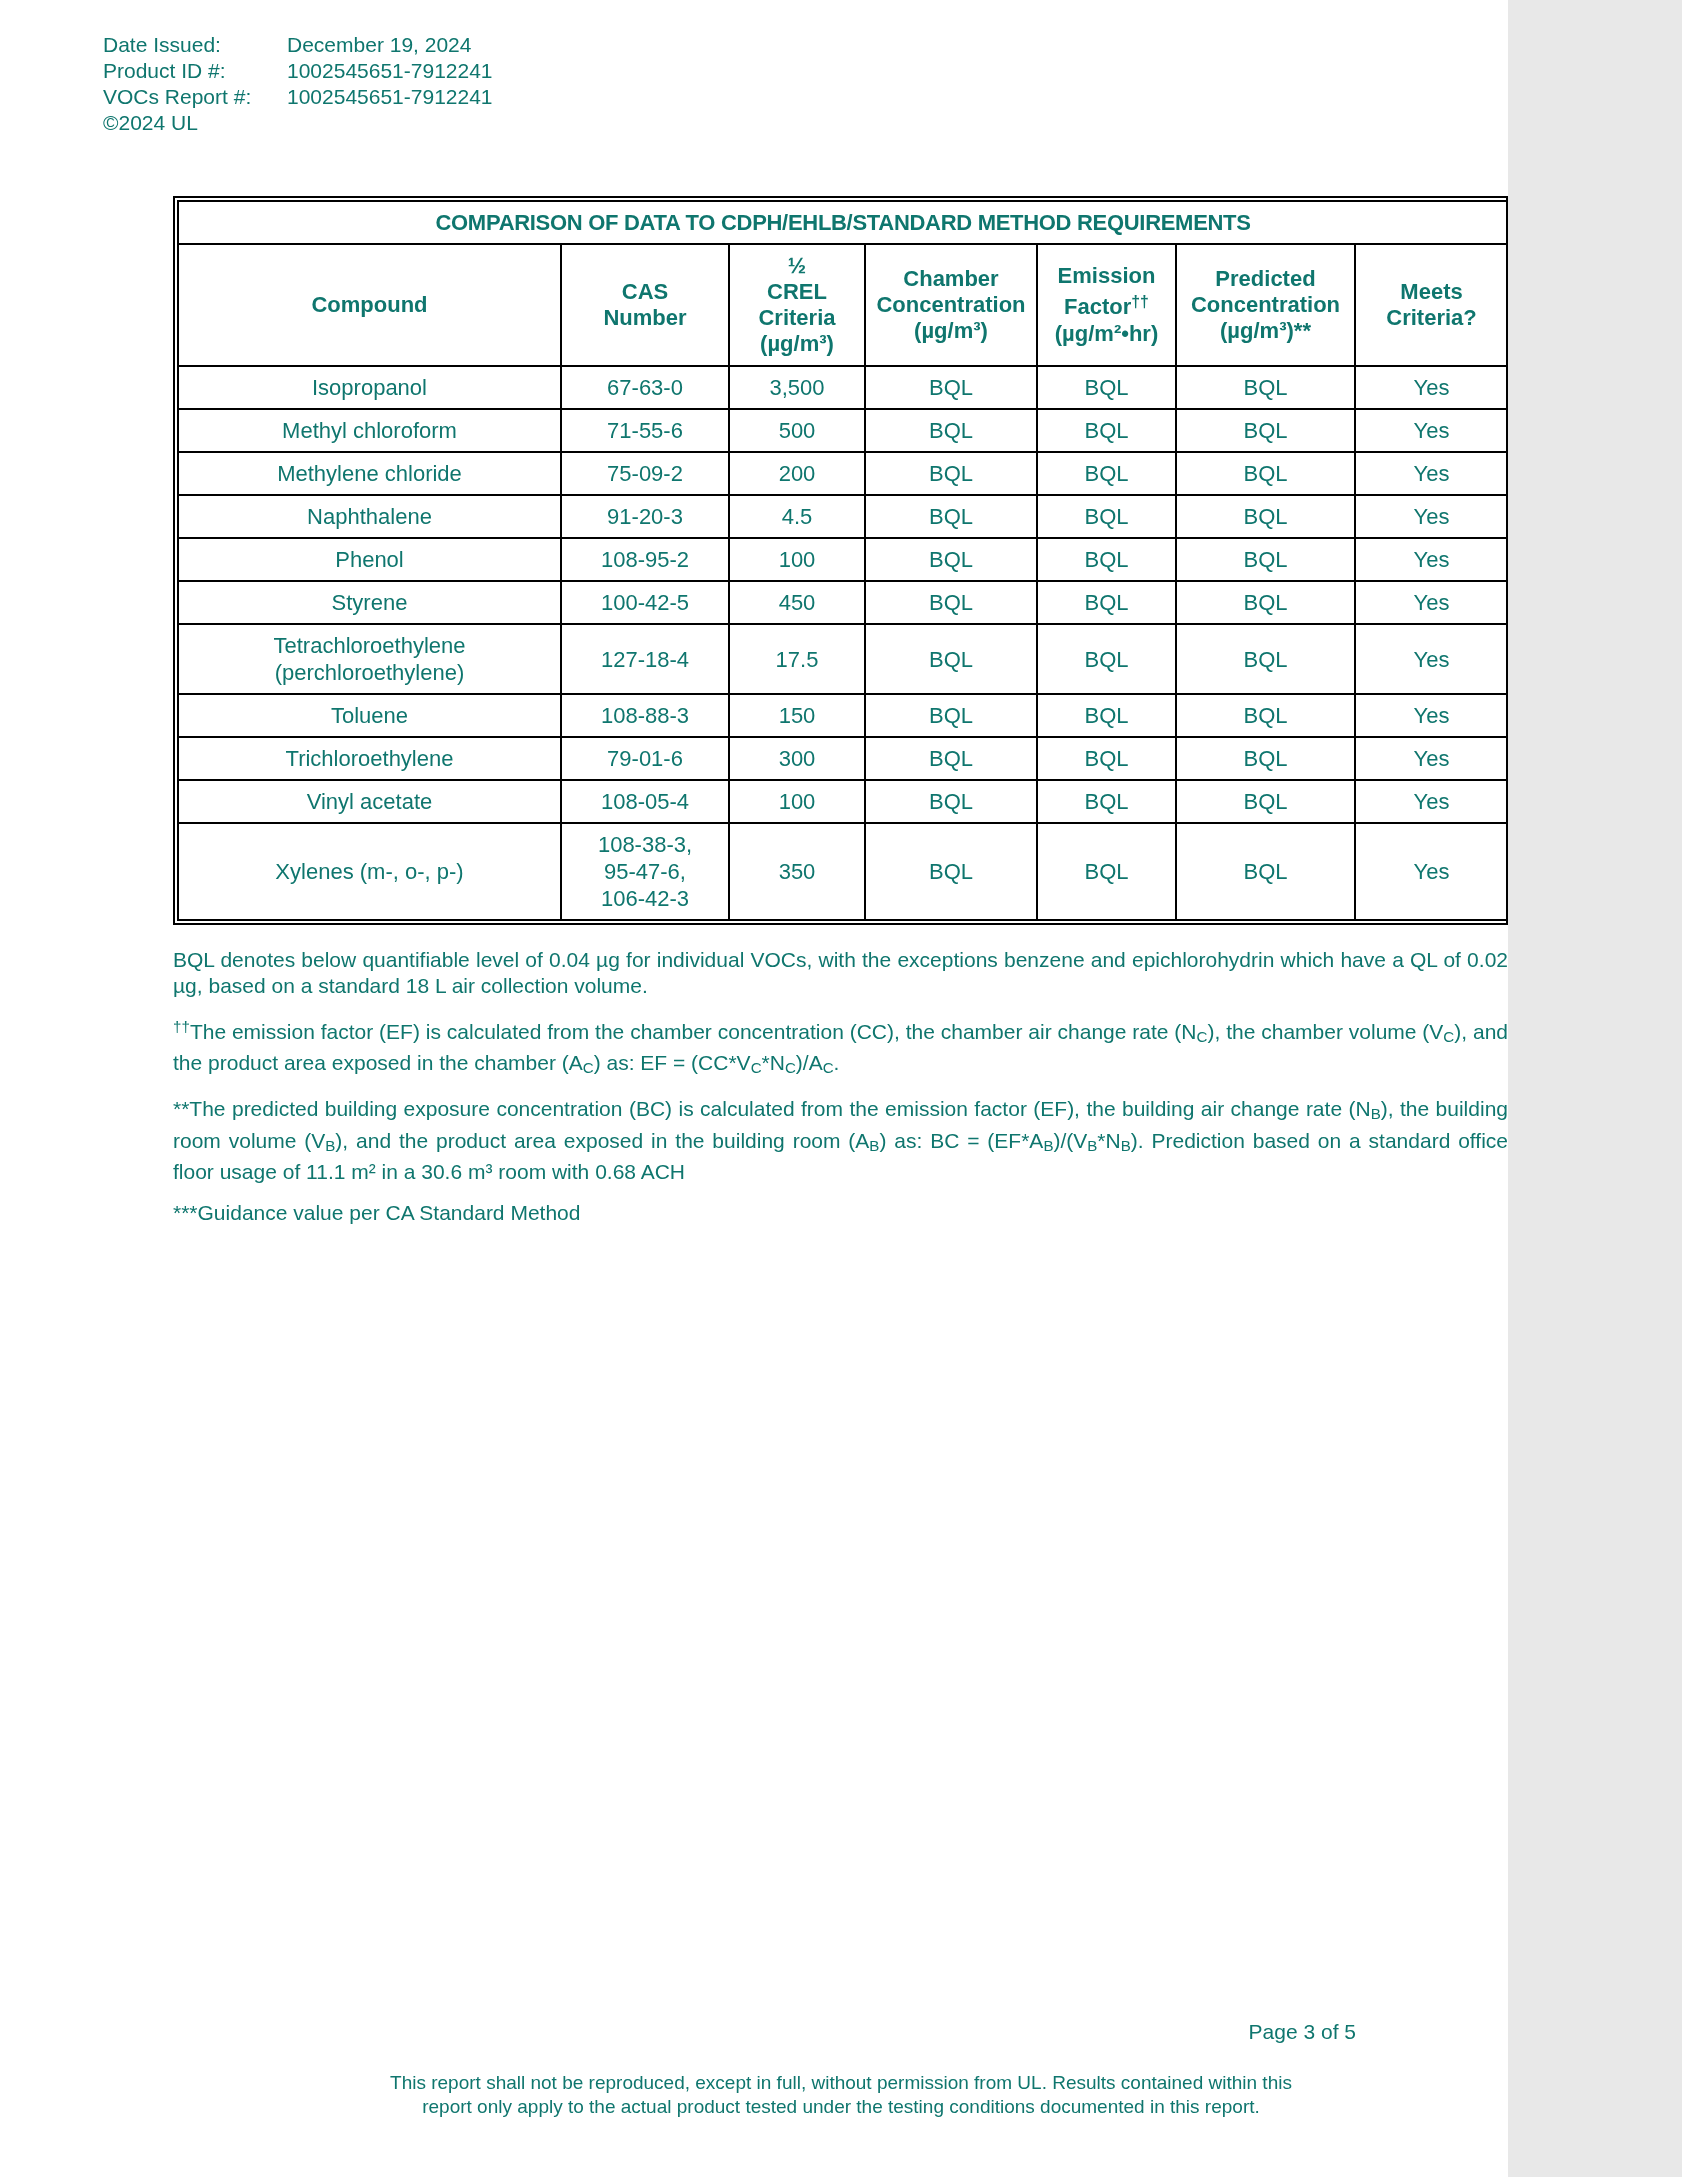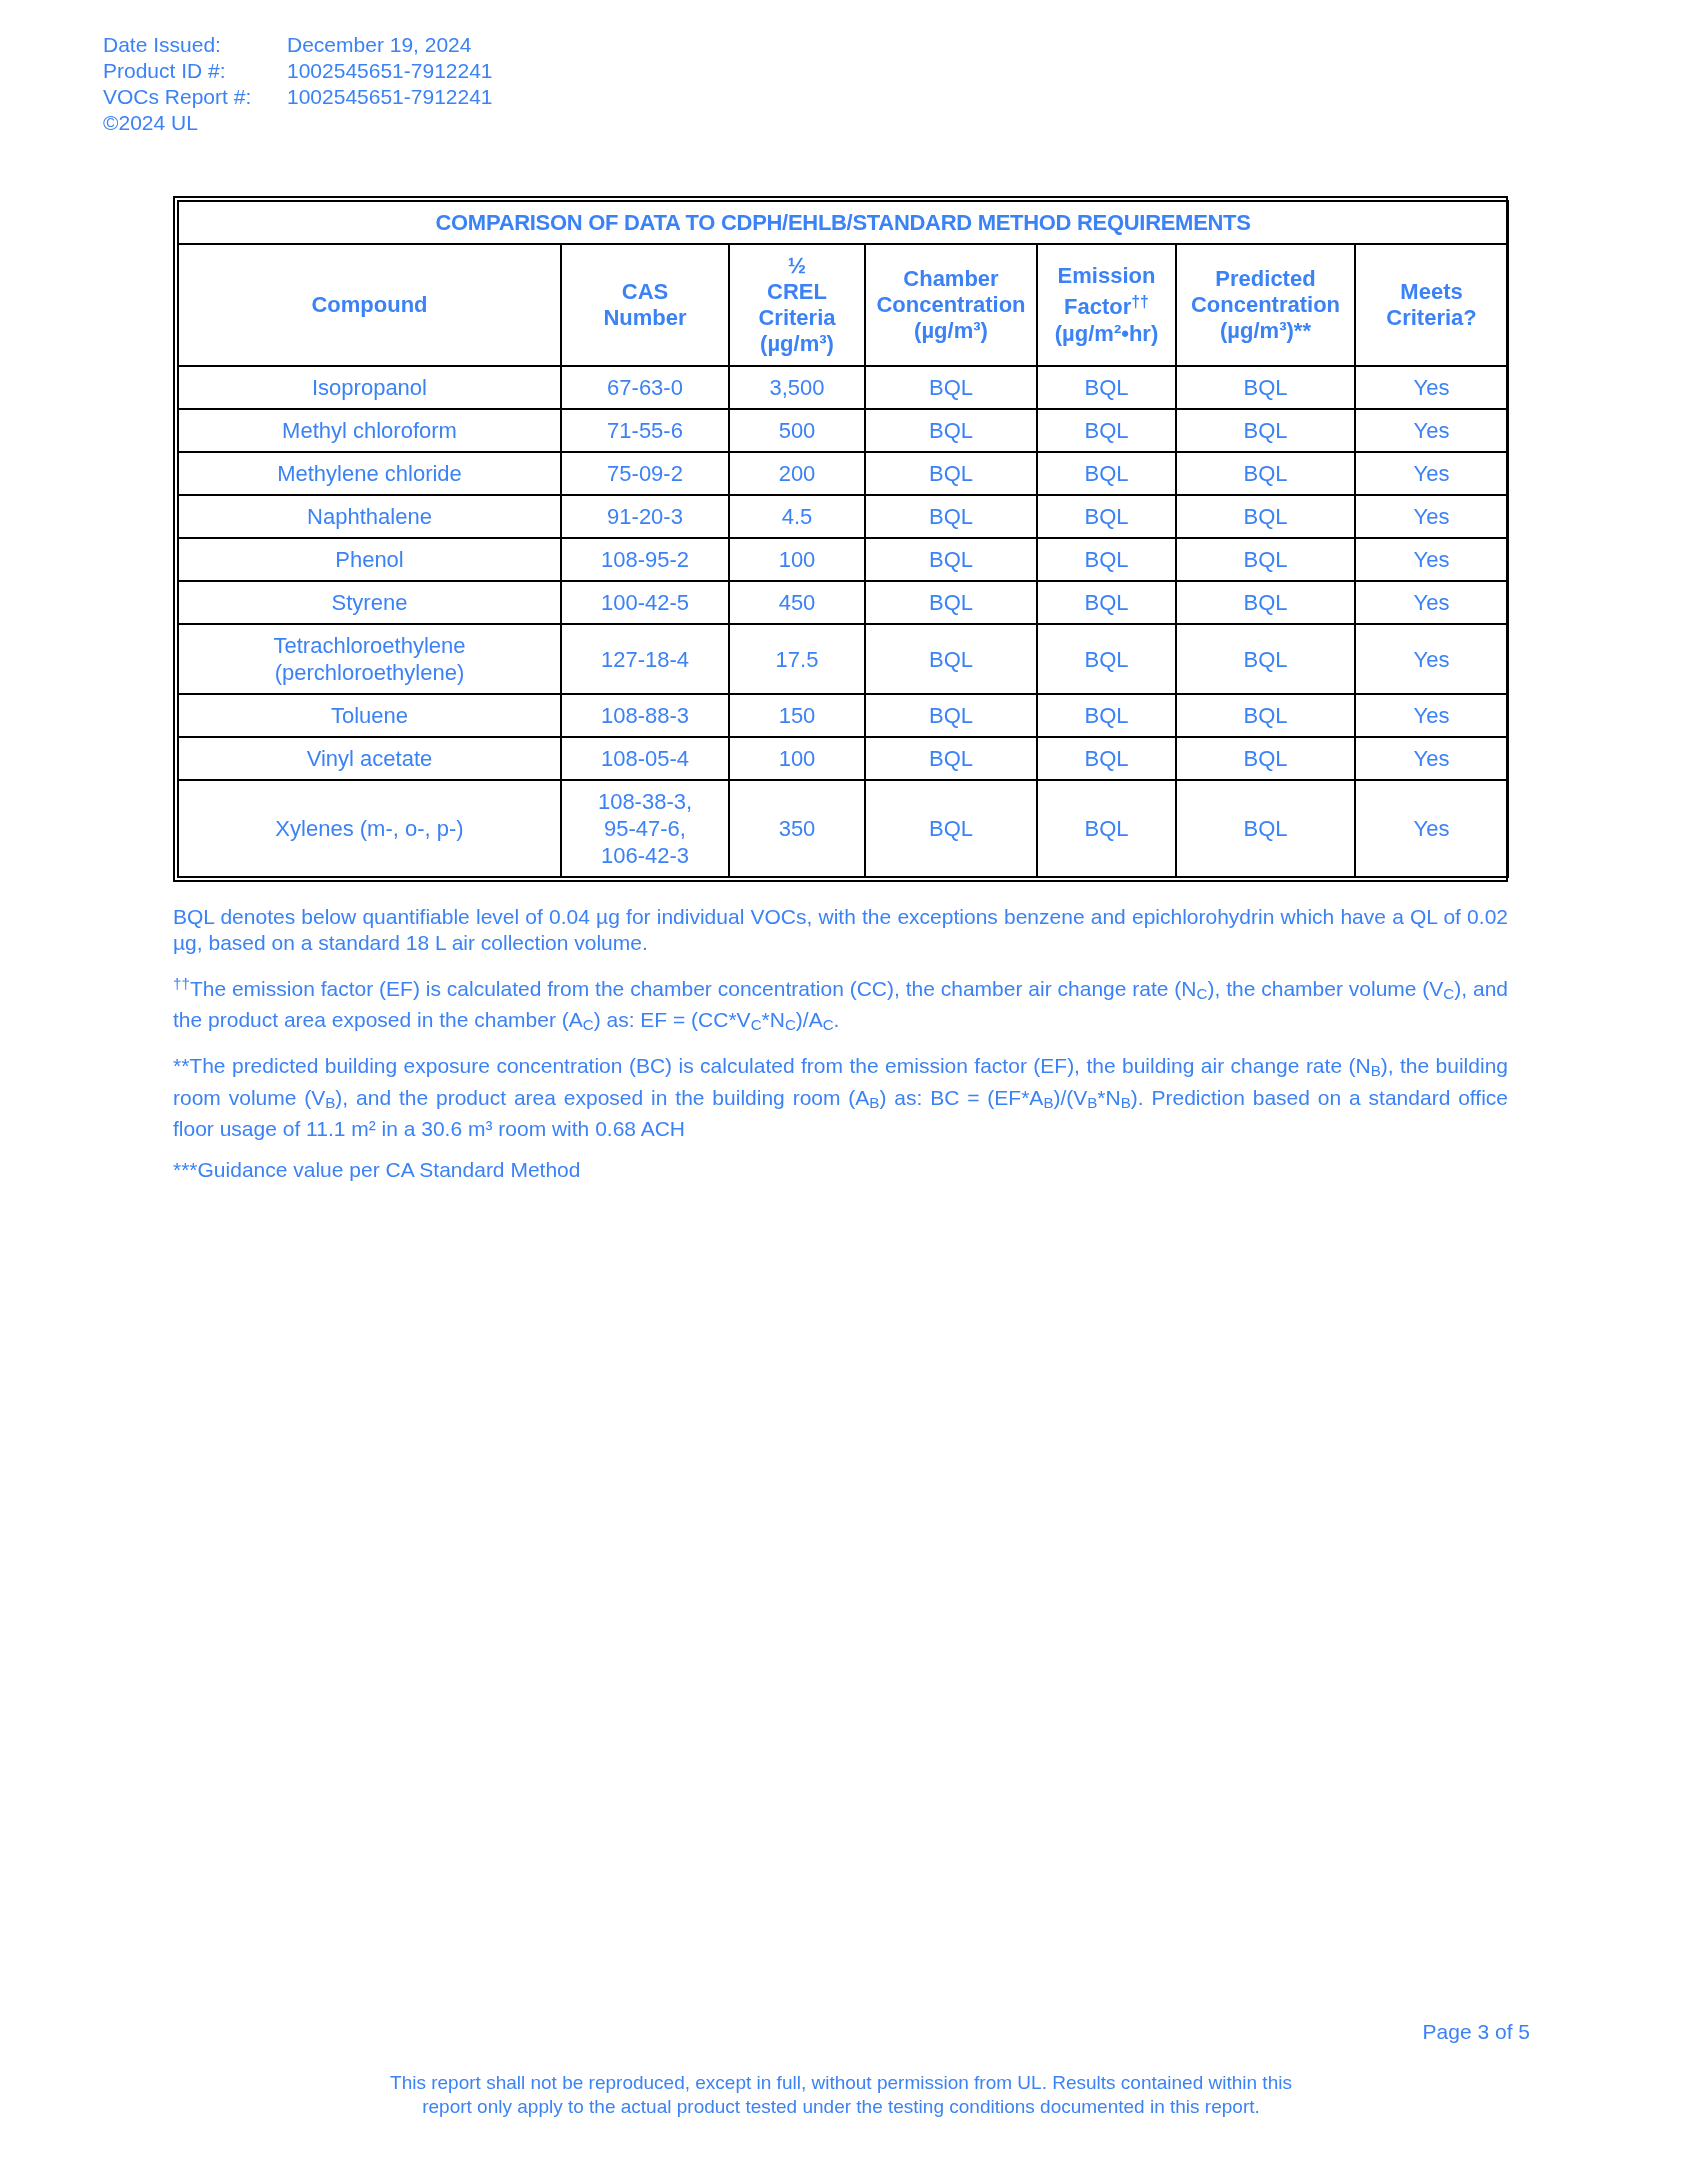--- a/index.html
+++ b/index.html
@@ -1,23 +1,23 @@
 <!DOCTYPE html>
 <html><head>
 <meta charset="utf-8">
 <style>
   * { box-sizing: border-box; }
   html, body { margin: 0; padding: 0; background: #e8e8e8; }
   #page {
     position: relative;
-    width: 1682px;
+    width: 1508px;
     height: 2177px;
     background: #ffffff;
     font-family: "Liberation Sans", "DejaVu Sans", sans-serif;
-    color: #3b82f6;
+    color: #0f766e;
     overflow: hidden;
   }
 
   
   .doc-header {
     position: absolute;
     left: 103px;
     top: 32px;
     font-size: 21px;
     line-height: 26px;
@@ -233,20 +233,29 @@
             <tr>
               <td class="col-compound">Toluene</td>
               <td class="col-cas">108-88-3</td>
               <td class="col-crel">150</td>
               <td class="col-chamber">BQL</td>
               <td class="col-emission">BQL</td>
               <td class="col-predicted">BQL</td>
               <td class="col-meets">Yes</td>
             </tr>
             <tr>
+              <td class="col-compound">Trichloroethylene</td>
+              <td class="col-cas">79-01-6</td>
+              <td class="col-crel">300</td>
+              <td class="col-chamber">BQL</td>
+              <td class="col-emission">BQL</td>
+              <td class="col-predicted">BQL</td>
+              <td class="col-meets">Yes</td>
+            </tr>
+            <tr>
               <td class="col-compound">Vinyl acetate</td>
               <td class="col-cas">108-05-4</td>
               <td class="col-crel">100</td>
               <td class="col-chamber">BQL</td>
               <td class="col-emission">BQL</td>
               <td class="col-predicted">BQL</td>
               <td class="col-meets">Yes</td>
             </tr>
             <tr>
               <td class="col-compound">Xylenes (m-, o-, p-)</td>

